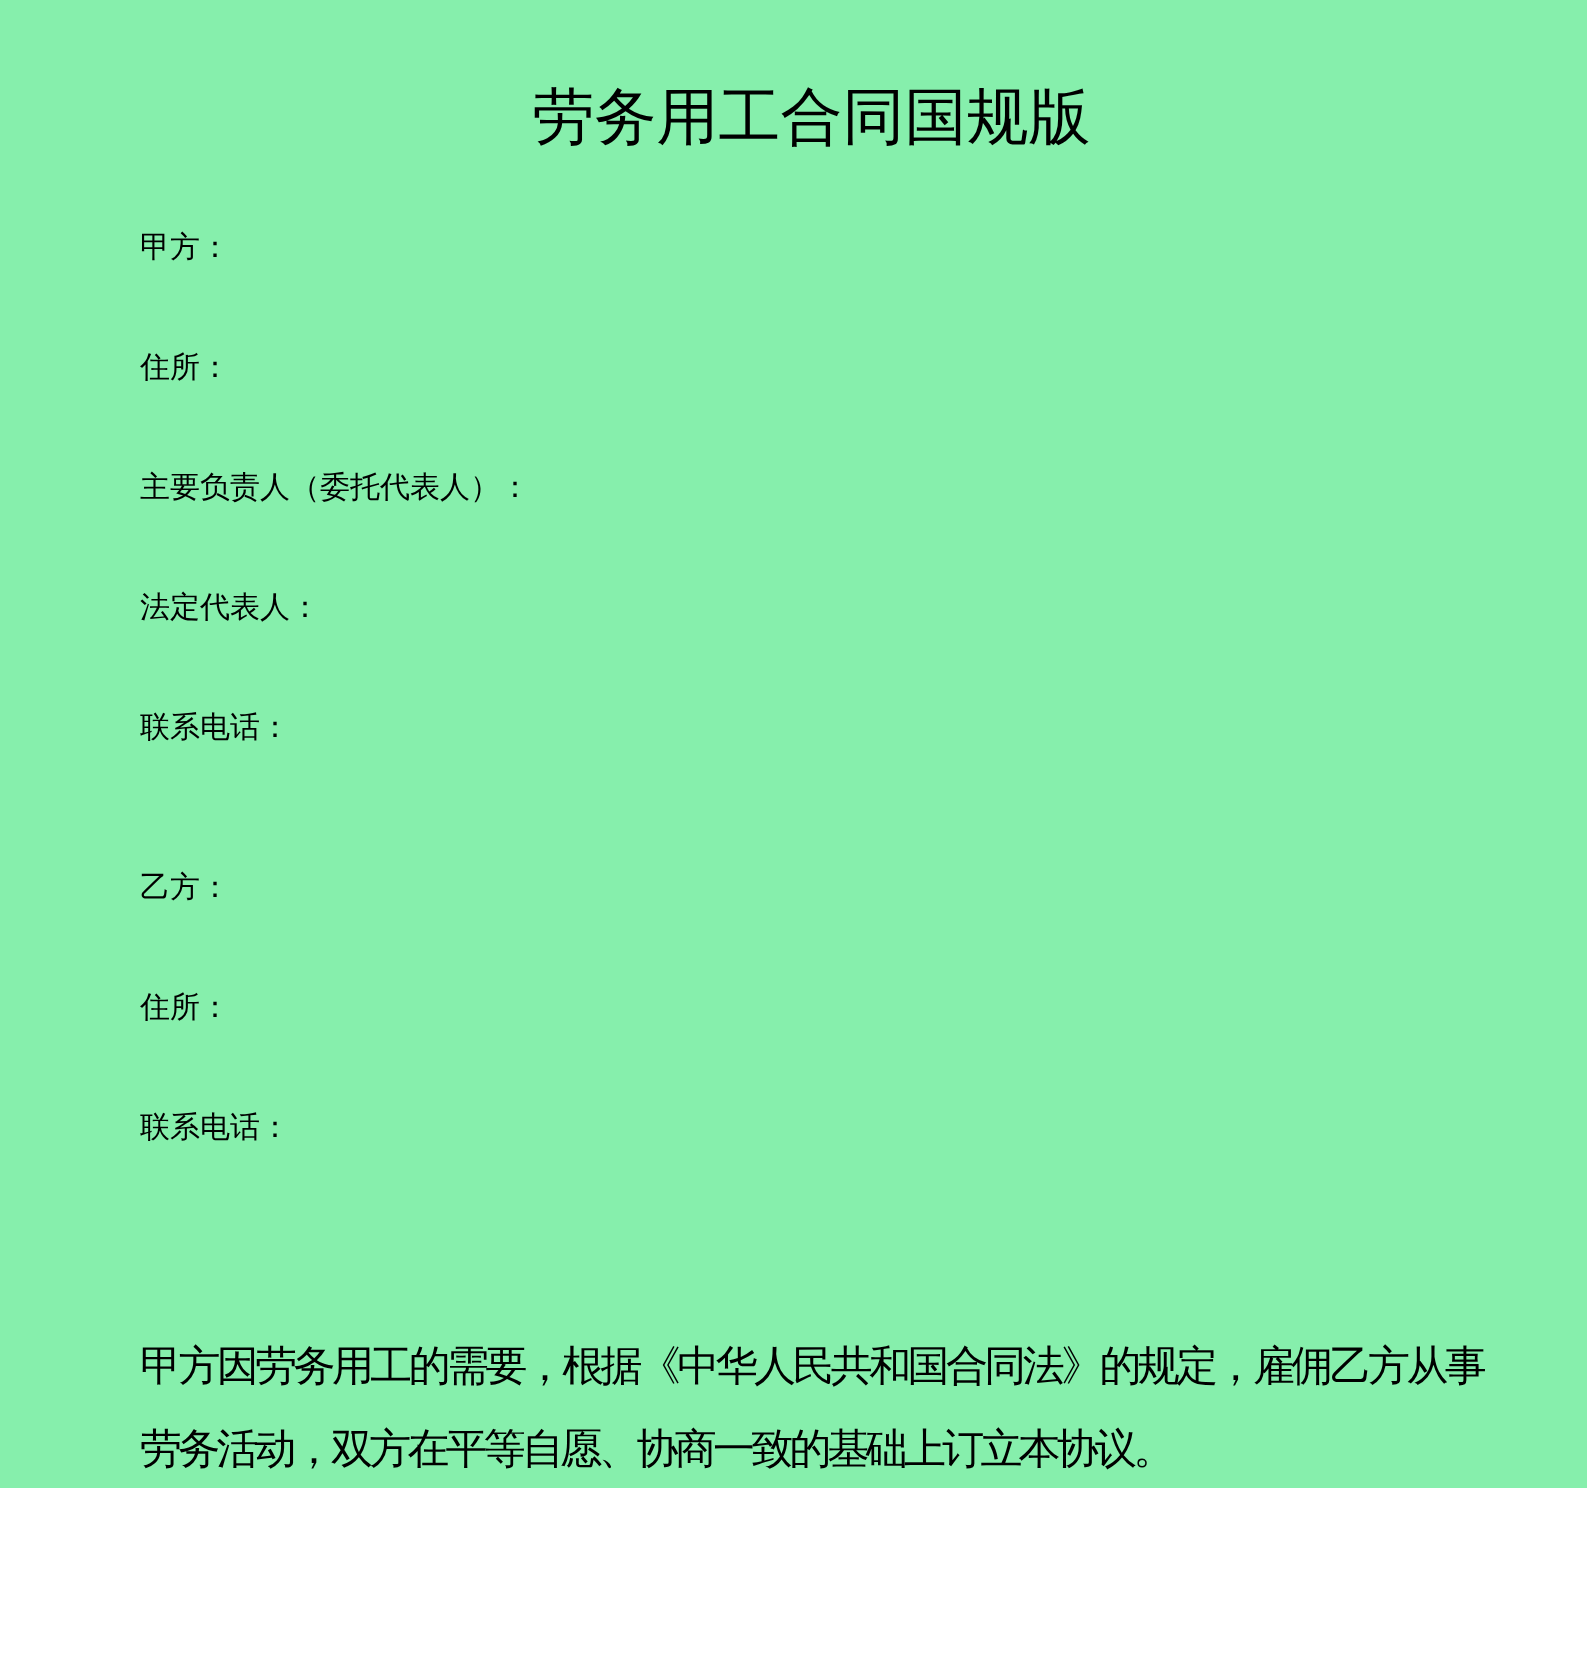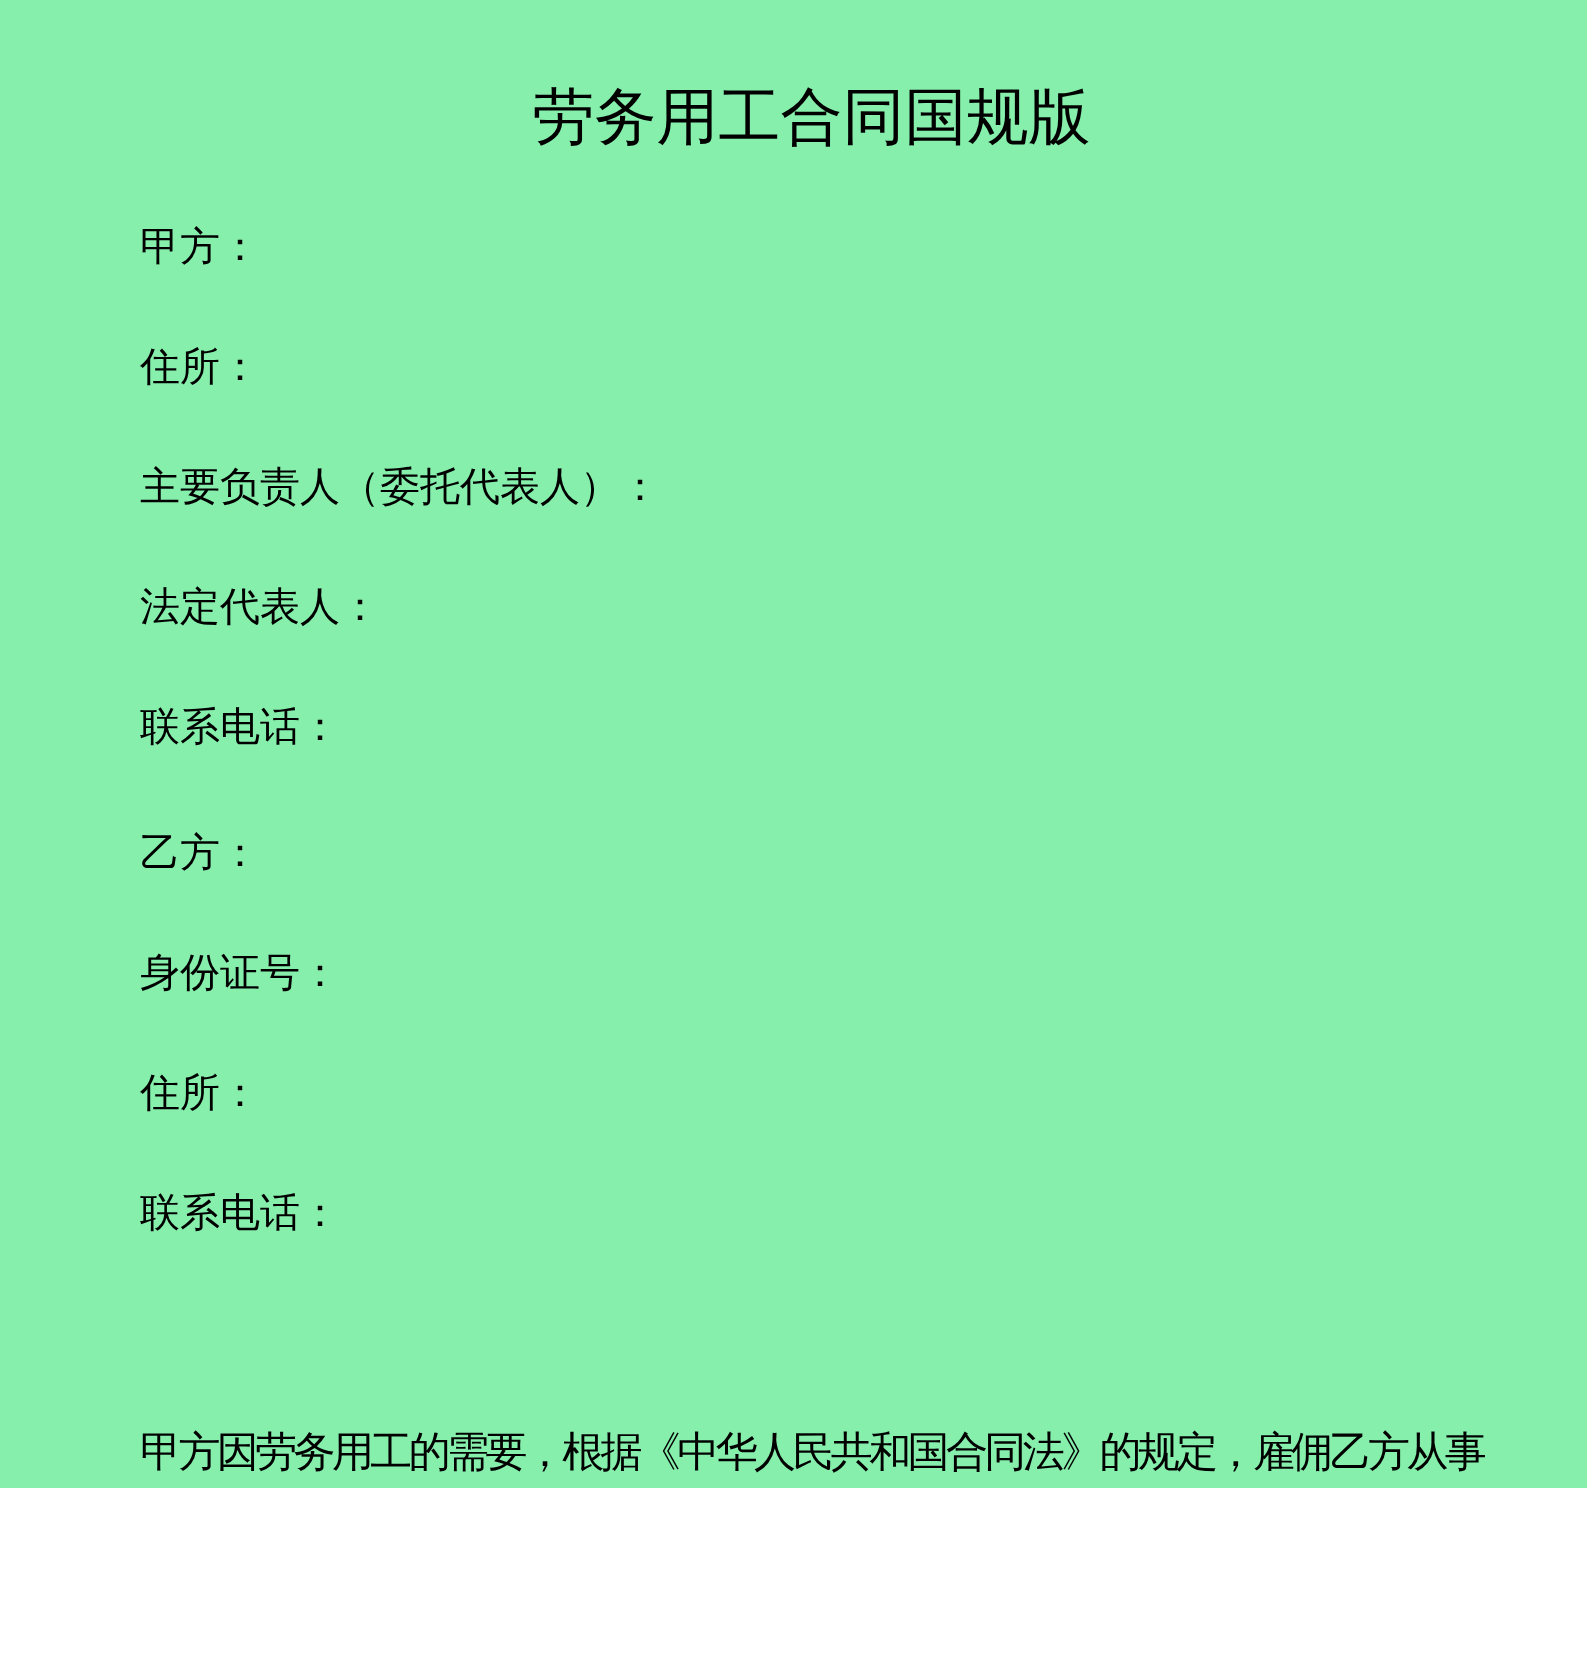--- a/index.html
+++ b/index.html
@@ -21,26 +21,26 @@
   .title {
     margin: 85px 0 0 0;
     font-size: 62px;
     line-height: 64px;
     font-weight: normal;
     text-align: center;
     white-space: nowrap;
   }
   .field {
     margin: 76px 0 0 0;
-    font-size: 40px;
+    font-size: 30px;
     line-height: 44px;
     white-space: nowrap;
   }
   .section-gap {
-    margin-top: 82px;
+    margin-top: 116px;
   }
   .preamble {
     margin: 176px 0 0 0;
     font-size: 42px;
     line-height: 83px;
     letter-spacing: -3.8px;
     text-align: justify;
   }
 </style>
 </head>
@@ -53,20 +53,19 @@
   <div>
     <p class="field">甲方：</p>
     <p class="field">住所：</p>
     <p class="field">主要负责人（委托代表人）：</p>
     <p class="field">法定代表人：</p>
     <p class="field">联系电话：</p>
   </div>
 
   <div>
     <p class="field section-gap">乙方：</p>
-    <p class="field">身份证号：</p>
     <p class="field">住所：</p>
     <p class="field">联系电话：</p>
   </div>
 
   <p class="preamble">甲方因劳务用工的需要，根据《中华人民共和国合同法》的规定，雇佣乙方从事劳务活动，双方在平等自愿、协商一致的基础上订立本协议。</p>
 
 </div>
 
 </body></html>

